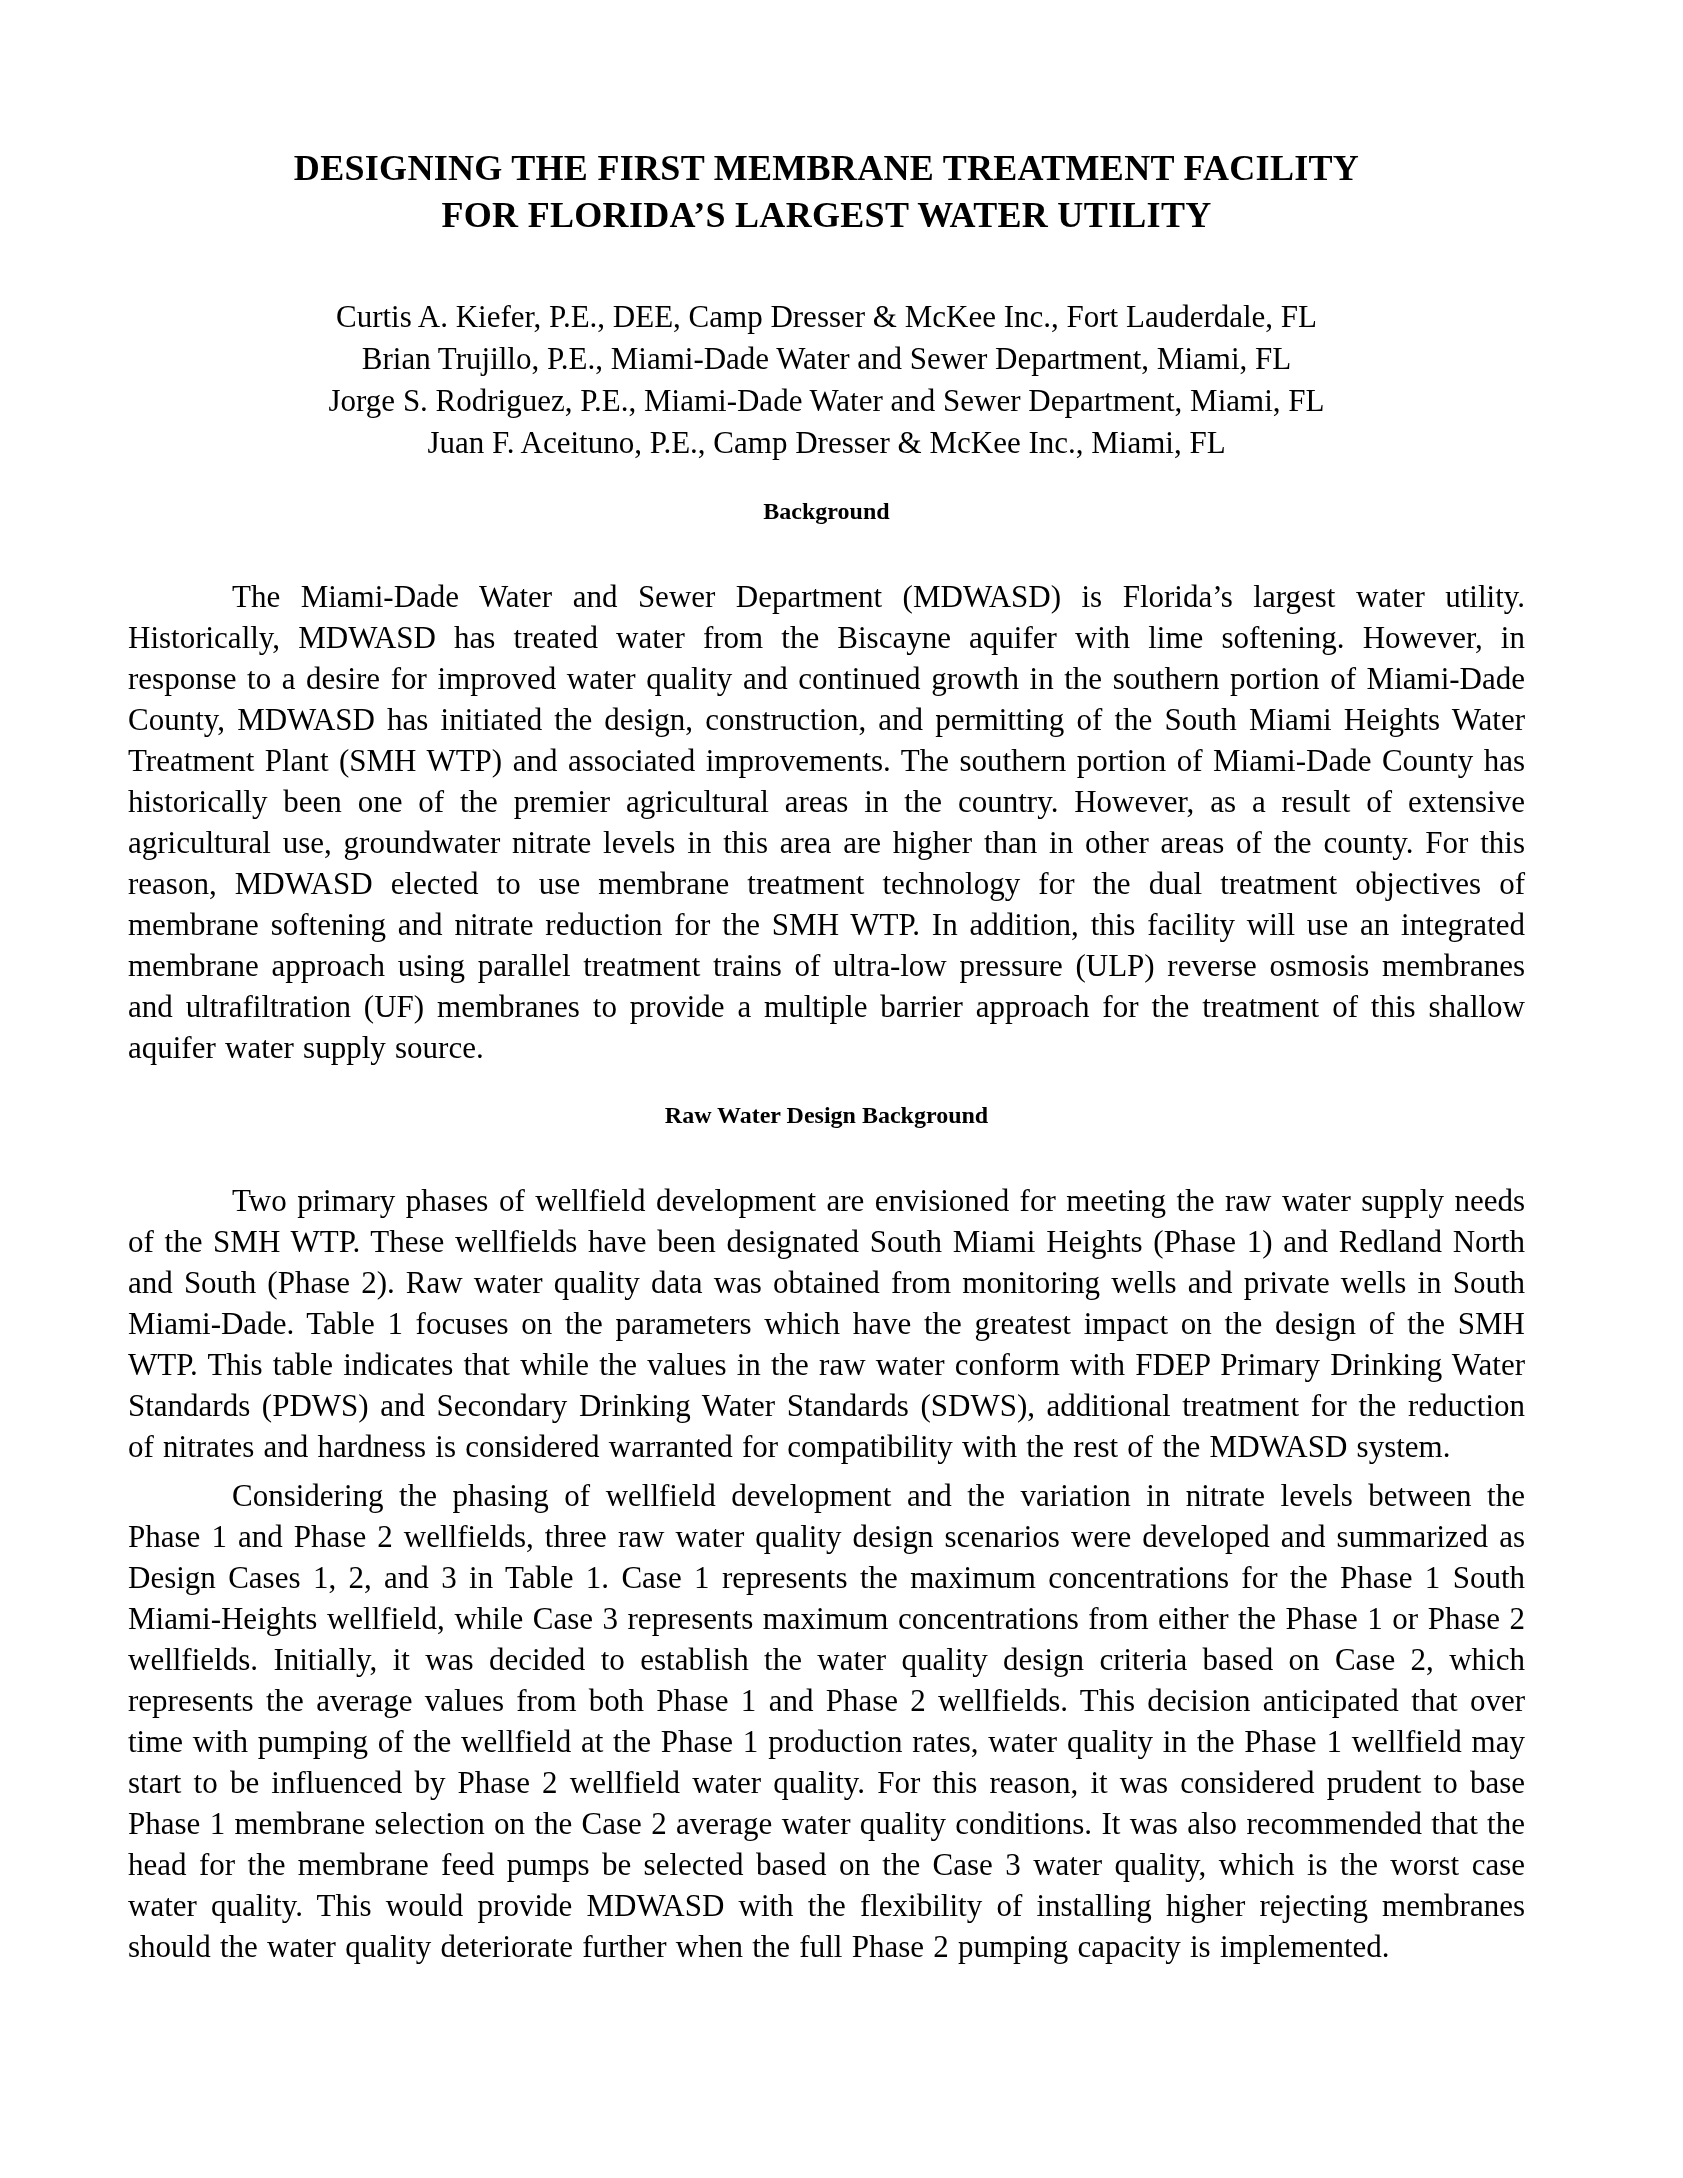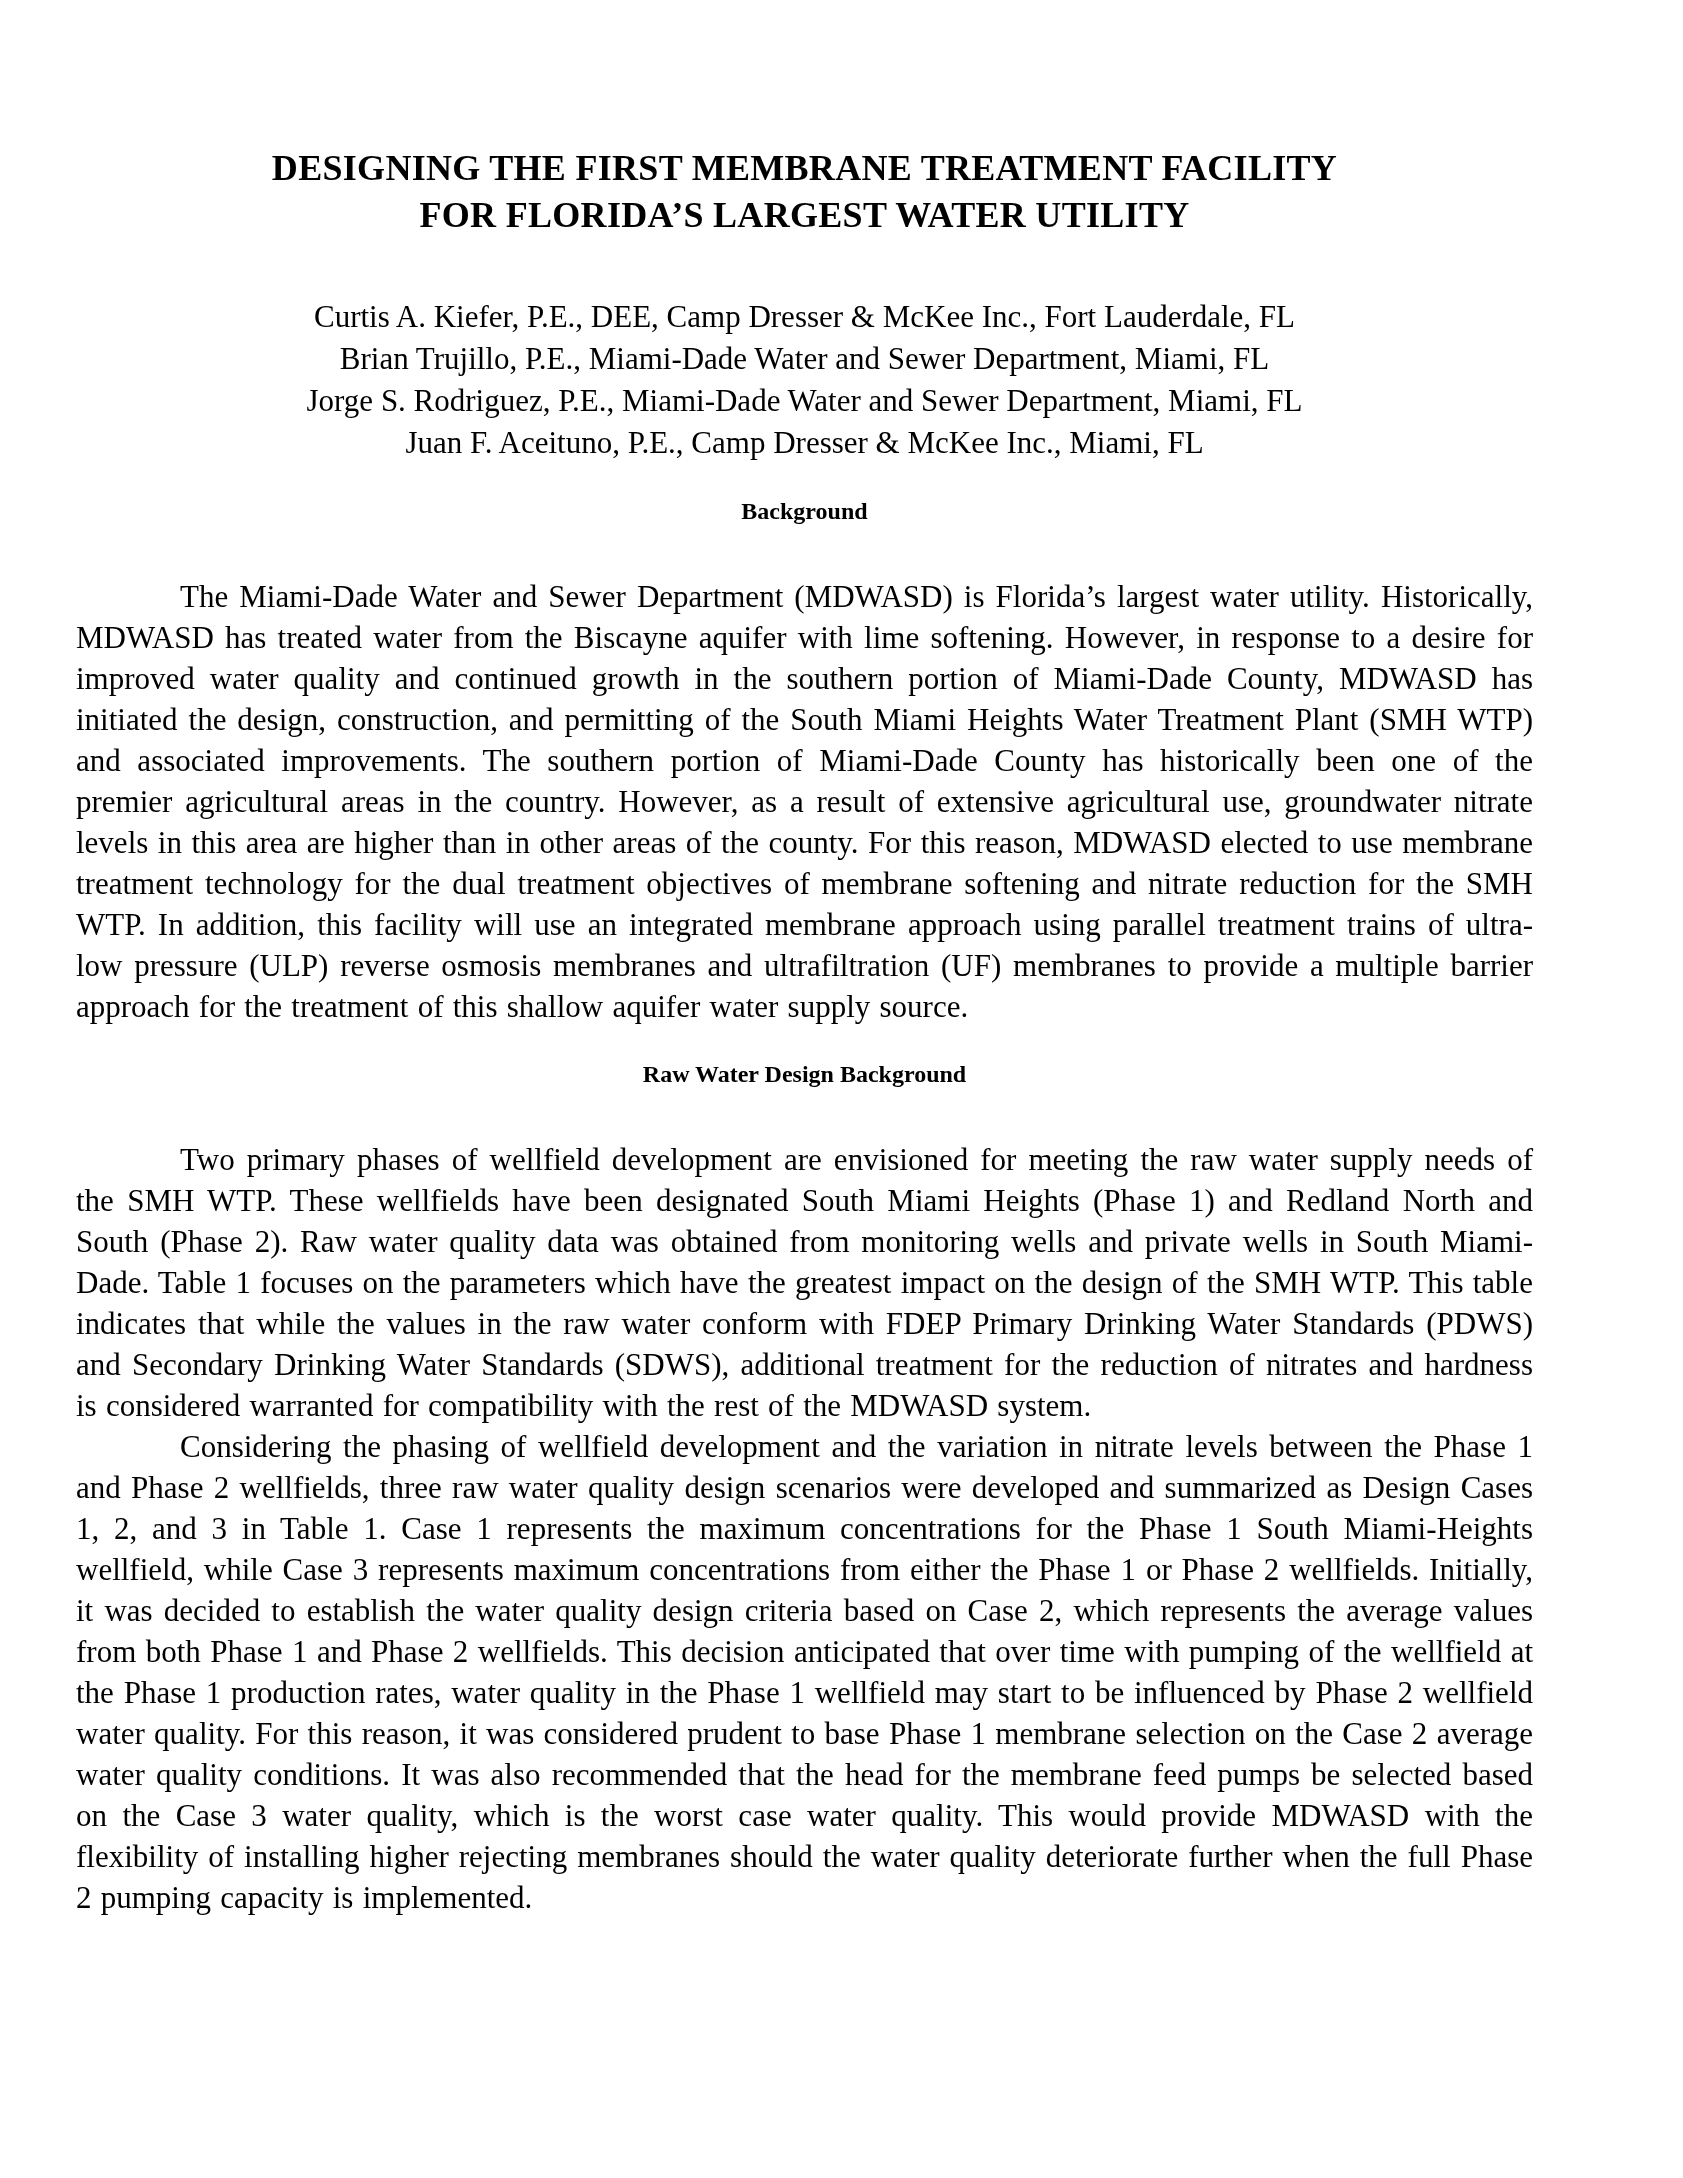--- a/index.html
+++ b/index.html
@@ -8,21 +8,21 @@
     background: #ffffff;
   }
   .page {
     position: relative;
     width: 1683px;
     height: 2178px;
     background: #ffffff;
     color: #000000;
     font-family: "Liberation Serif", "DejaVu Serif", serif;
     box-sizing: border-box;
-    padding: 145px 150px 0 76px;
+    padding: 145px 150px 0 120px;
     overflow: hidden;
   }
   .title {
     margin: 0 0 57px 0;
     text-align: center;
     font-weight: bold;
     font-size: 36px;
     line-height: 47px;
     letter-spacing: 0.3px;
   }
@@ -39,21 +39,21 @@
     display: block;
   }
   .section-heading {
     margin: 26px 0 44px 0;
     text-align: center;
     font-weight: bold;
     font-size: 24px;
     line-height: 42px;
   }
   .body-paragraph {
-    margin: 0;
+    margin: 8px;
     font-size: 31px;
     line-height: 41px;
     text-align: justify;
     text-indent: 104px;
     word-spacing: 1.5px;
   }
 </style>
 </head>
 <body>
 

